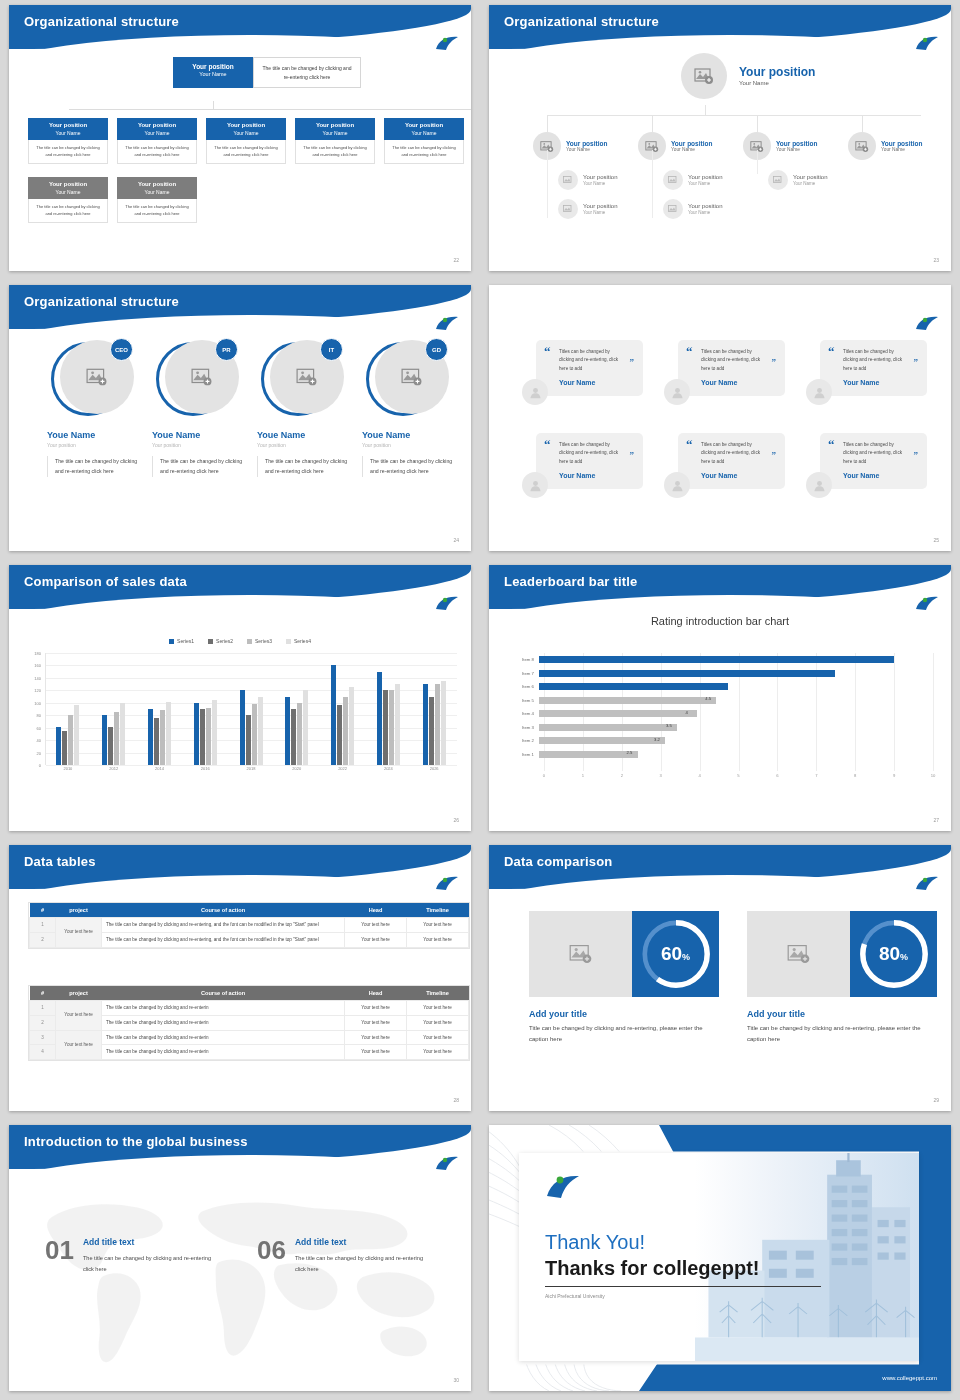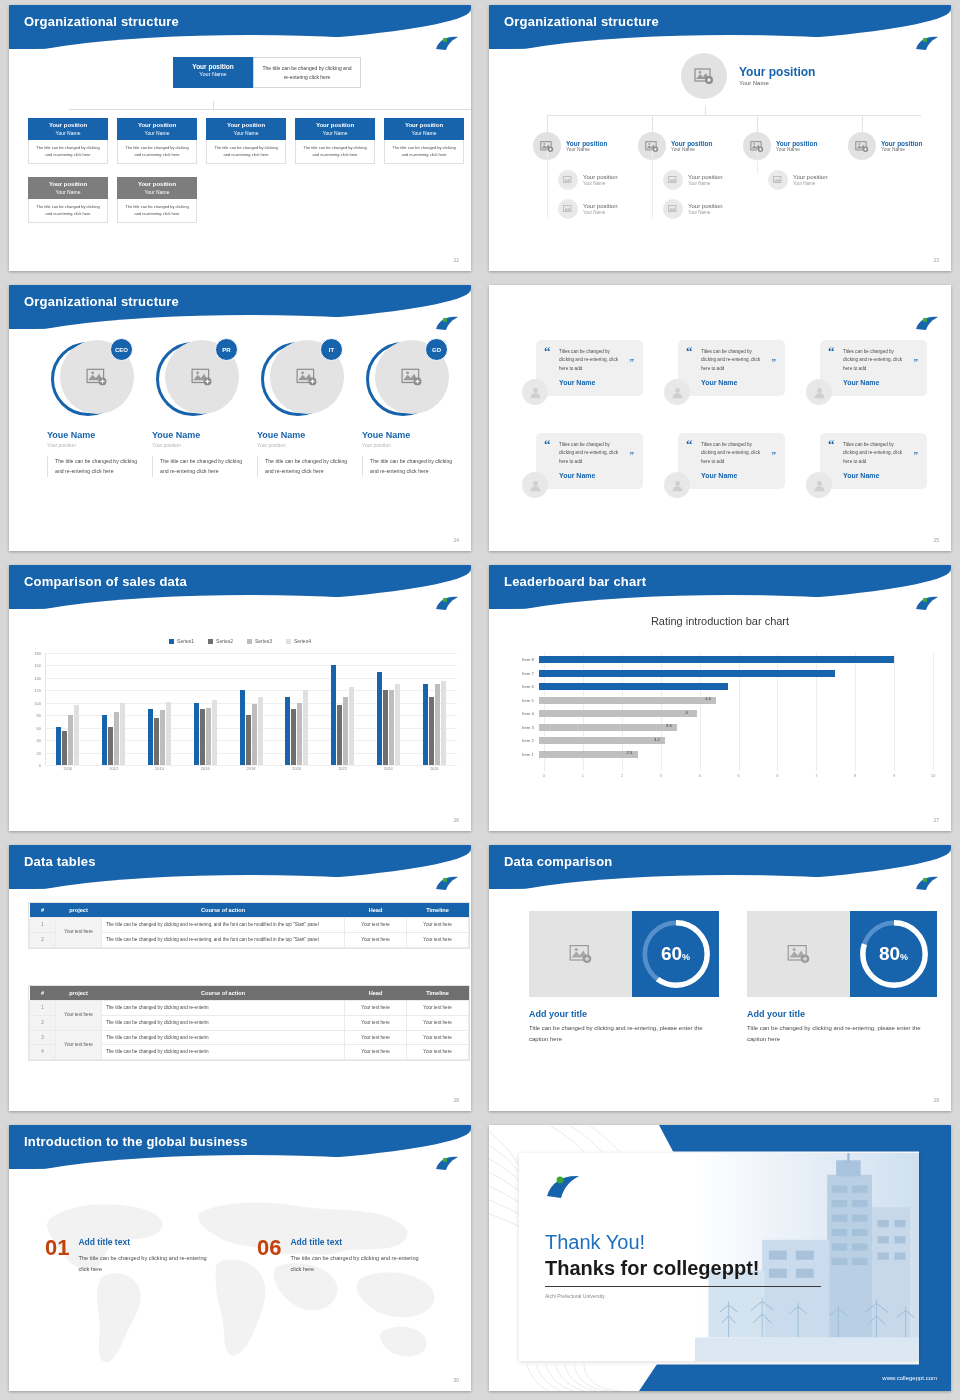--- a/index.html
+++ b/index.html
@@ -148,21 +148,21 @@
   .dcimg { width:103px; background:#e3e3e3; display:flex; align-items:center; justify-content:center; }
   .dcring { width:87px; background:#1763ac; display:flex; align-items:center; justify-content:center; position:relative; }
   .dcpct { position:relative; z-index:3; color:#fff; font-weight:bold; font-size:19px; }
   .dcpct i { font-size:9px; font-style:normal; }
   .dctitle { margin-top:12px; color:#1763ac; font-size:9px; font-weight:bold; }
   .dctext { margin-top:4px; color:#4a4a4a; font-size:6px; line-height:1.85; }
 
   
   .worldmap { position:absolute; left:0; top:44px; width:100%; height:222px; opacity:.1; }
   .gbblock { position:absolute; top:112px; display:flex; gap:9px; }
-  .gbnum { color:#c2410c; font-size:22px; font-weight:bold; line-height:1; }
+  .gbnum { color:#737373; font-size:26px; font-weight:bold; line-height:1; }
   .gbtitle { color:#1763ac; font-size:8.5px; font-weight:bold; }
   .gbtext { margin-top:6px; color:#4a4a4a; font-size:5.6px; line-height:2; width:130px; }
 
   
   .ty-slide { background:#fff; position:relative; overflow:hidden; }
   .ty-bluecorner { position:absolute; right:0; top:0; width:100%; height:100%; }
   .ty-card { position:absolute; left:30px; top:28px; right:32px; bottom:30px; background:#fff;
              box-shadow:0 1px 5px rgba(0,0,0,.14); overflow:hidden; }
   .ty-photo { position:absolute; right:0; top:0; width:56%; height:100%; }
   .ty-logo { position:absolute; left:26px; top:20px; width:36px; height:26px; }
@@ -743,21 +743,21 @@
 
       <div class="pagenum">26</div>
     </div>
   </div>
 
   <div class="cell">
     <div class="slide">
       <div class="hdr">
         <div class="band"></div>
           <div class="curve"></div>
-        <h1>Leaderboard bar chart</h1>
+        <h1>Leaderboard bar title</h1>
       </div>
       <div class="logo-wrap">
         <div class="logo-disc"></div>
         <svg class="logo-mark" viewBox="0 0 24 16">
             <path d="M1 14 C4 5, 12 1, 23 2 C17 5, 13 9, 11 15 Z" fill="#1763ac"></path>
             <circle cx="10" cy="5" r="2.2" fill="#3aa83a"></circle>
           </svg>
       </div>
 
       <div class="chart-title">Rating introduction bar chart</div>

